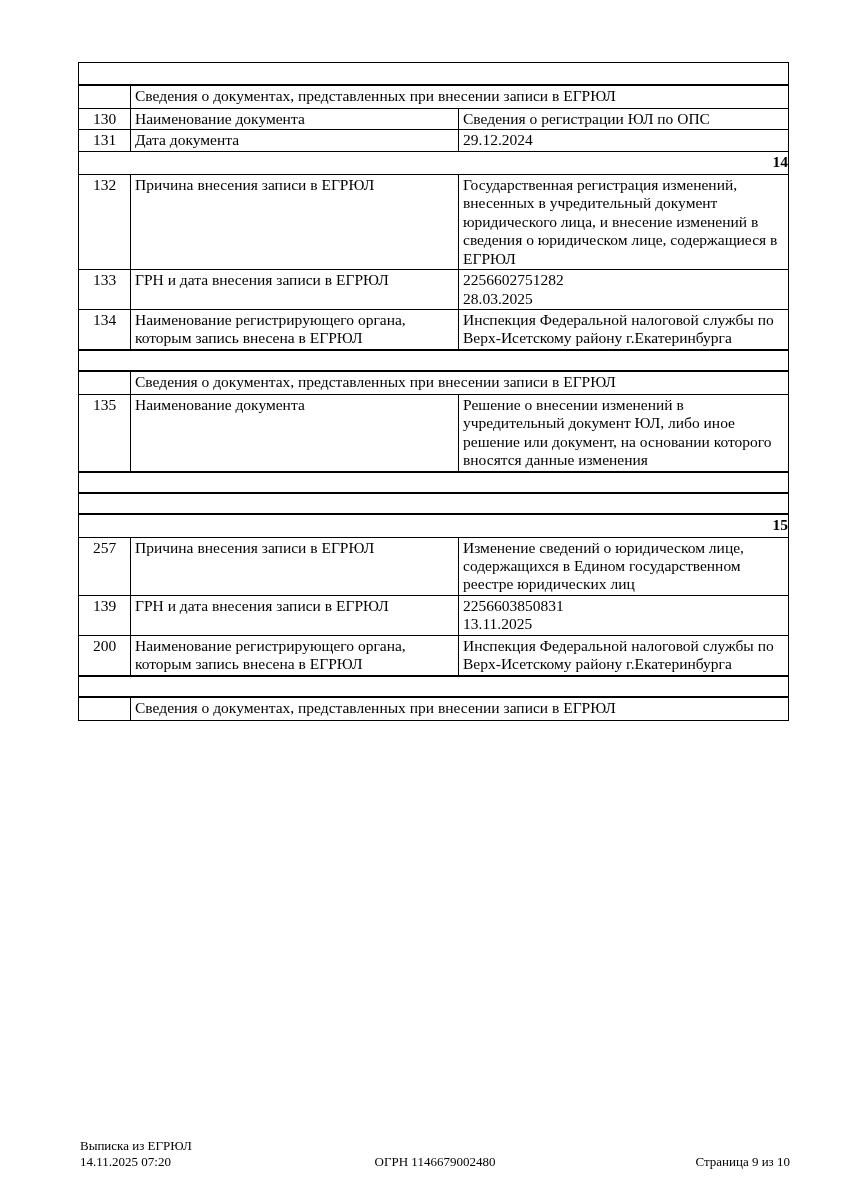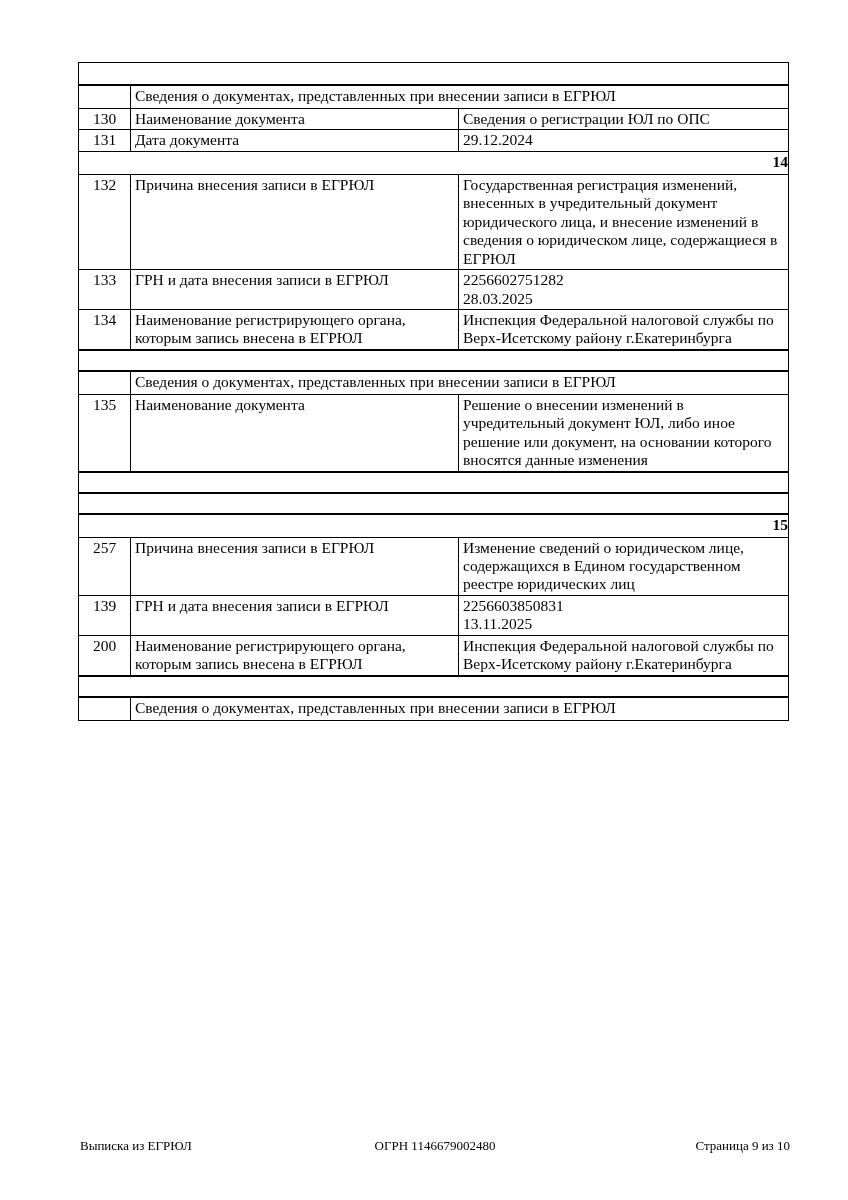--- a/index.html
+++ b/index.html
@@ -166,16 +166,17 @@
       <tr class="r-header">
         <td class="c-num"></td>
         <td colspan="2">Сведения о документах, представленных при внесении записи в ЕГРЮЛ</td>
       </tr>
     </tbody>
 </table>
 
 <div class="page-footer">
   <div class="f-left">
     <div>Выписка из ЕГРЮЛ</div>
+    <div>14.11.2025 07:20</div>
   </div>
   <div class="f-center">ОГРН 1146679002480</div>
   <div class="f-right">Страница 9 из 10</div>
 </div>
 
 </body></html>

